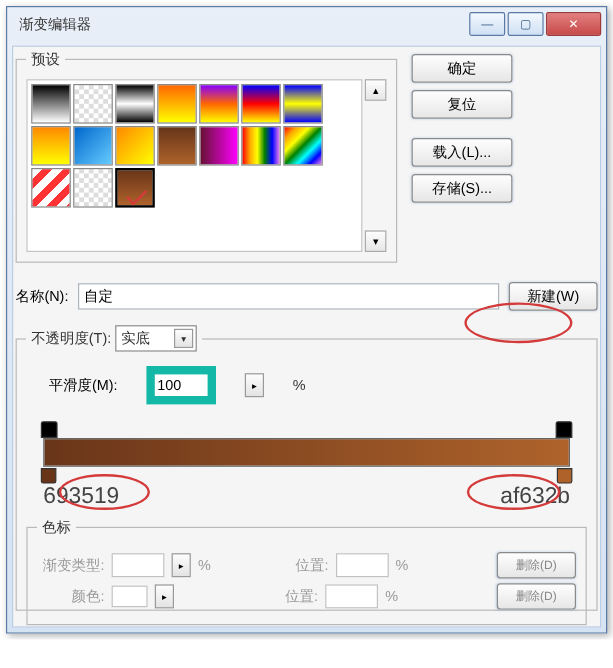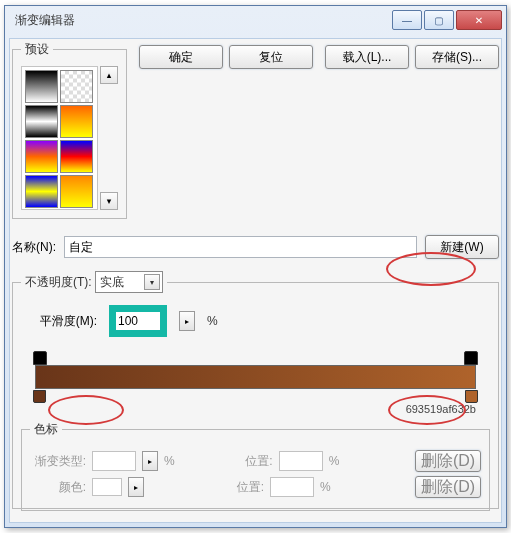--- a/index.html
+++ b/index.html
@@ -12,47 +12,47 @@
 .client{background:#f5f5f5;margin:4px;border:1px solid #b9cde4;padding:2px;position:relative;height:485px;box-sizing:border-box}
 fieldset{border:1px solid #b9b9b9;padding:8px;margin:0}
 legend{padding:0 4px;color:#333}
 .top-row{display:flex;gap:12px}
 .presets-fs{width:300px}
 .presets{height:142px;border:1px solid #c4c4c4;background:#fff;overflow:auto}
 .sw-grid{display:flex;flex-wrap:wrap;padding:2px}
 .sw{width:33px;height:33px;margin:1px;border:1px solid #888;box-sizing:border-box}
 .sel-sw{border:2px solid #000}
 .sw .mark{position:relative;top:16px;left:6px;width:20px;height:14px}
-.side-btns{display:flex;flex-direction:row;gap:6px;padding-top:4px}
+.side-btns{display:flex;flex-direction:column;gap:6px;padding-top:4px}
 .btn{width:82px;height:22px;border:1px solid #8a8a8a;border-radius:3px;background:linear-gradient(#fefefe,#e6e6e6);font-size:12px;display:flex;align-items:center;justify-content:center;box-shadow:0 0 2px rgba(120,160,210,.5)}
 .btn.wide{width:82px}
 .scroll-arrow{width:16px;height:16px;border:1px solid #aaa;display:flex;align-items:center;justify-content:center;font-size:9px;background:linear-gradient(#fdfdfd,#e6e6e6);margin-top:6px;align-self:flex-end}
 .name-row{display:flex;align-items:center;margin-top:16px;gap:8px}
 .name-row label{white-space:nowrap}
 .name-row input[type=text]{flex:1;height:20px;border:1px solid #adb4bd;padding:0 4px;font-size:12px}
 .gtype-fs{margin-top:12px;height:220px}
-.row{display:flex;align-items:center;gap:12px;margin-top:4px}
+.row{display:flex;align-items:center;gap:24px;margin-top:4px}
 .row label{white-space:nowrap;width:76px;text-align:right}
 .select{height:20px;border:1px solid #8a8a8a;background:#fff;padding:0 18px 0 4px;position:relative;display:inline-flex;align-items:center;min-width:44px}
 .select .arrow{position:absolute;right:2px;top:2px;width:14px;height:14px;border:1px solid #999;background:linear-gradient(#fdfdfd,#e3e3e3);display:flex;align-items:center;justify-content:center;font-size:8px}
 .spin{width:40px;height:18px;border:7px solid #14b8a6;padding:0 2px;font-size:12px}
 .spinbtn{width:14px;height:18px;border:1px solid #999;background:linear-gradient(#fdfdfd,#e3e3e3);display:inline-flex;align-items:center;justify-content:center;font-size:8px}
 .grad-track{margin-top:18px;position:relative;height:44px}
 .grad-bar{height:22px;border:1px solid #666;position:absolute;left:14px;right:14px;top:10px}
 .ostop{width:12px;height:12px;position:absolute;top:-4px;border:1px solid #333;background:#000;border-radius:2px 2px 0 0}
 .cstop{width:11px;height:11px;position:absolute;bottom:-4px;border:1px solid #333;border-radius:0 0 2px 2px}
-.ann-row{display:flex;justify-content:flex-end;margin-top:4px;padding:0 14px;font-size:11px;font-weight:500}
+.ann-row{display:flex;justify-content:space-between;margin-top:4px;padding:0 14px;font-size:19px;font-weight:500}
 .ann{color:#444}
 .stops-fs{margin-top:6px}
 .sub-row{display:flex;align-items:center;gap:6px;margin:4px 0}
 .sub-row .lbl{width:56px;text-align:right;color:#999}
 .disabled .lbl,.disabled .pct,.disabled input{color:#999}
 .tiny{width:42px;height:18px;border:1px solid #c2c2c2;background:#fff}
 .sw-box{width:28px;height:16px;border:1px solid #c2c2c2;background:#fff}
-.btn.del{width:64px;height:20px;font-size:16px;color:#888}
+.btn.del{width:64px;height:20px;font-size:10px;color:#888}
 .red-ring{position:absolute;border:2px solid #d43a3a;border-radius:50%/50%;pointer-events:none}
 .pct{color:#333}
 </style>
 </head>
 <body>
 
 <div class="window">
  <div class="titlebar">
   <span class="title">渐变编辑器</span>
   <div class="win-btns">

